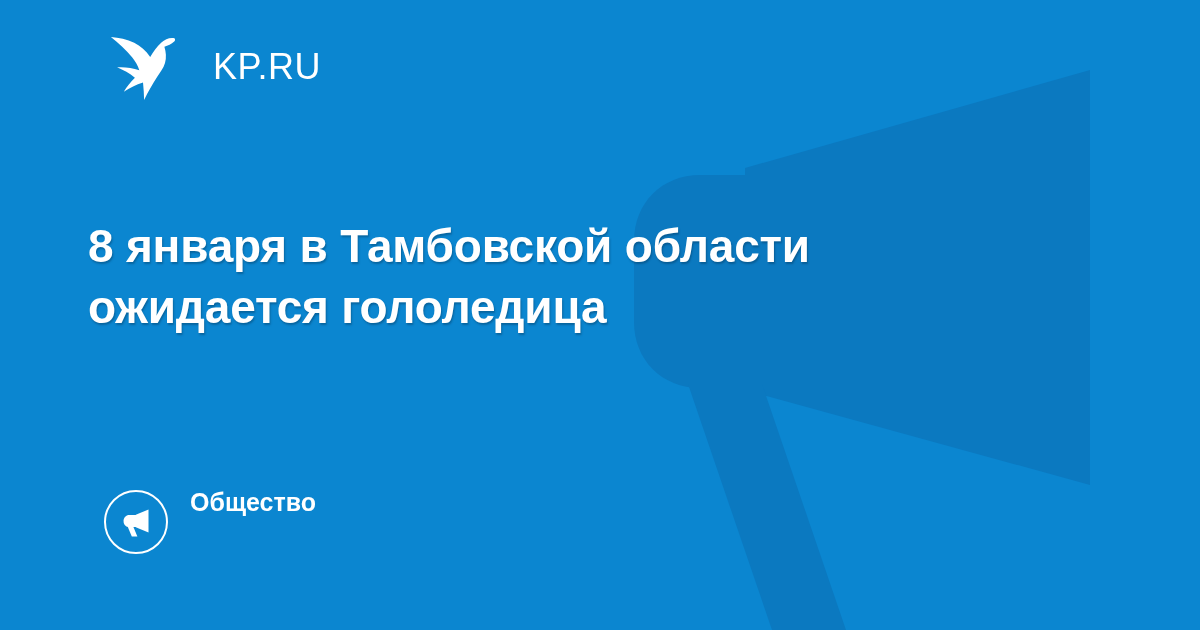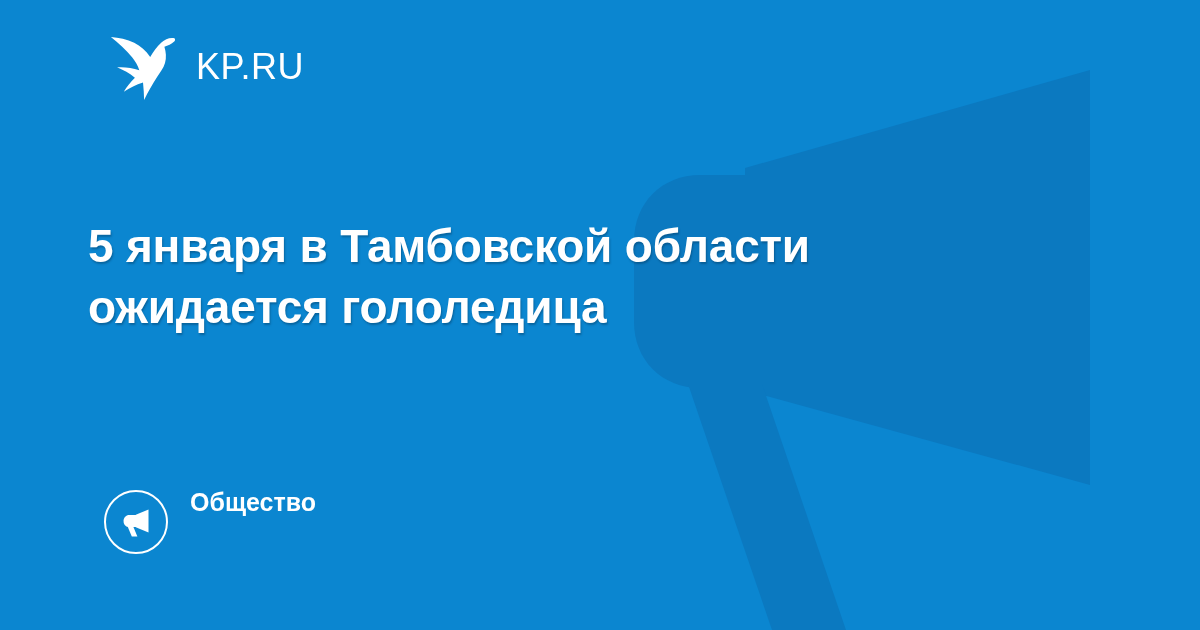--- a/index.html
+++ b/index.html
@@ -31,21 +31,21 @@
     pointer-events: none;
   }
 
   
   .header {
     position: absolute;
     left: 108px;
     top: 34px;
     display: flex;
     align-items: center;
-    gap: 16px;
+    gap: 33px;
     z-index: 5;
   }
   .logo-bird {
     width: 72px;
     height: 66px;
     display: block;
     flex: 0 0 auto;
   }
   .brand-name {
     color: #ffffff;
@@ -137,21 +137,21 @@
                C35.6,54.2 36.0,60.1 36.1,65.9
                C40.3,58.0 44.4,50.0 49.4,42.6
                C52.3,38.3 55.5,34.0 57.0,29.0
                C58.6,23.7 58.0,18.0 56.4,12.8
                C59.9,11.6 63.5,10.2 66.2,7.6
                C67.0,6.8 67.5,5.4 66.5,4.2 Z"></path>
     </svg>
     <span class="brand-name">KP.RU</span>
   </div>
 
-  <h1 class="headline">5 января в Тамбовской области ожидается гололедица</h1>
+  <h1 class="headline">8 января в Тамбовской области ожидается гололедица</h1>
 
   <div class="category">
     <span class="category-circle">
       <svg class="category-icon" viewBox="0 0 34 34" aria-hidden="true">
         <g fill="#ffffff">
           <path d="M29.5,4.5 L29.5,27.5 L16.8,22.2 L16.8,9.8 Z"></path>
           <path d="M17.2,10.0 L17.2,22.0 L10.2,22.0
                    C7.1,22.0 4.6,19.5 4.6,16.4
                    L4.6,15.6 C4.6,12.5 7.1,10.0 10.2,10.0 Z"></path>
           <path d="M8.6,21.6 L14.2,21.6 L18.4,31.6 L12.8,31.6 Z"></path>

